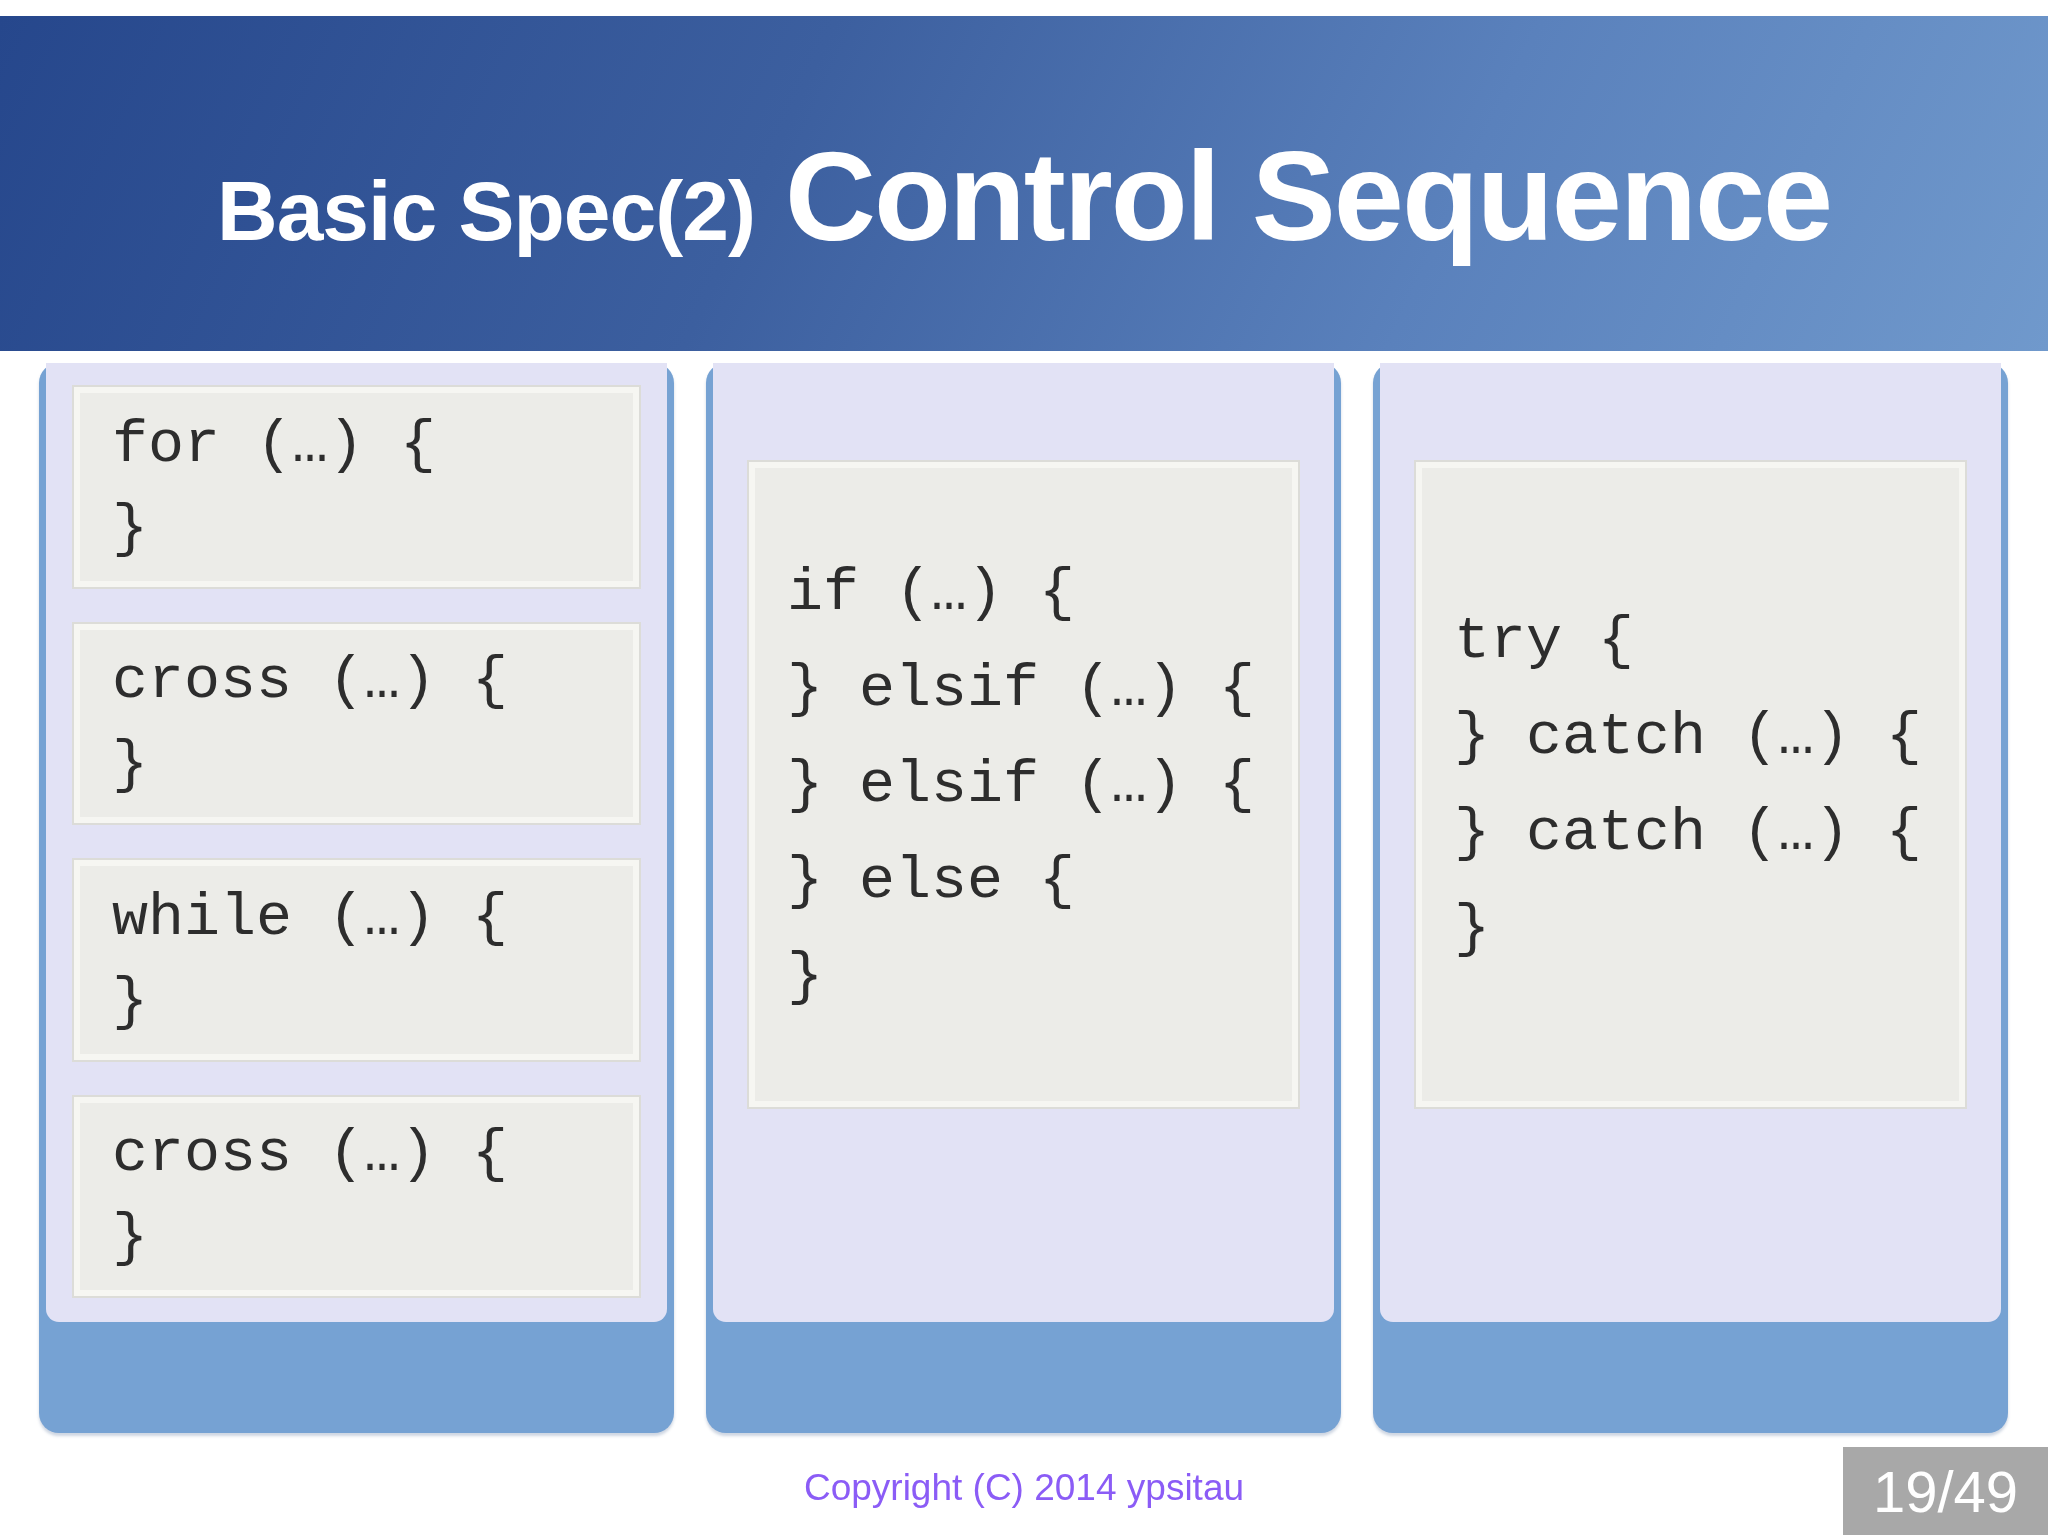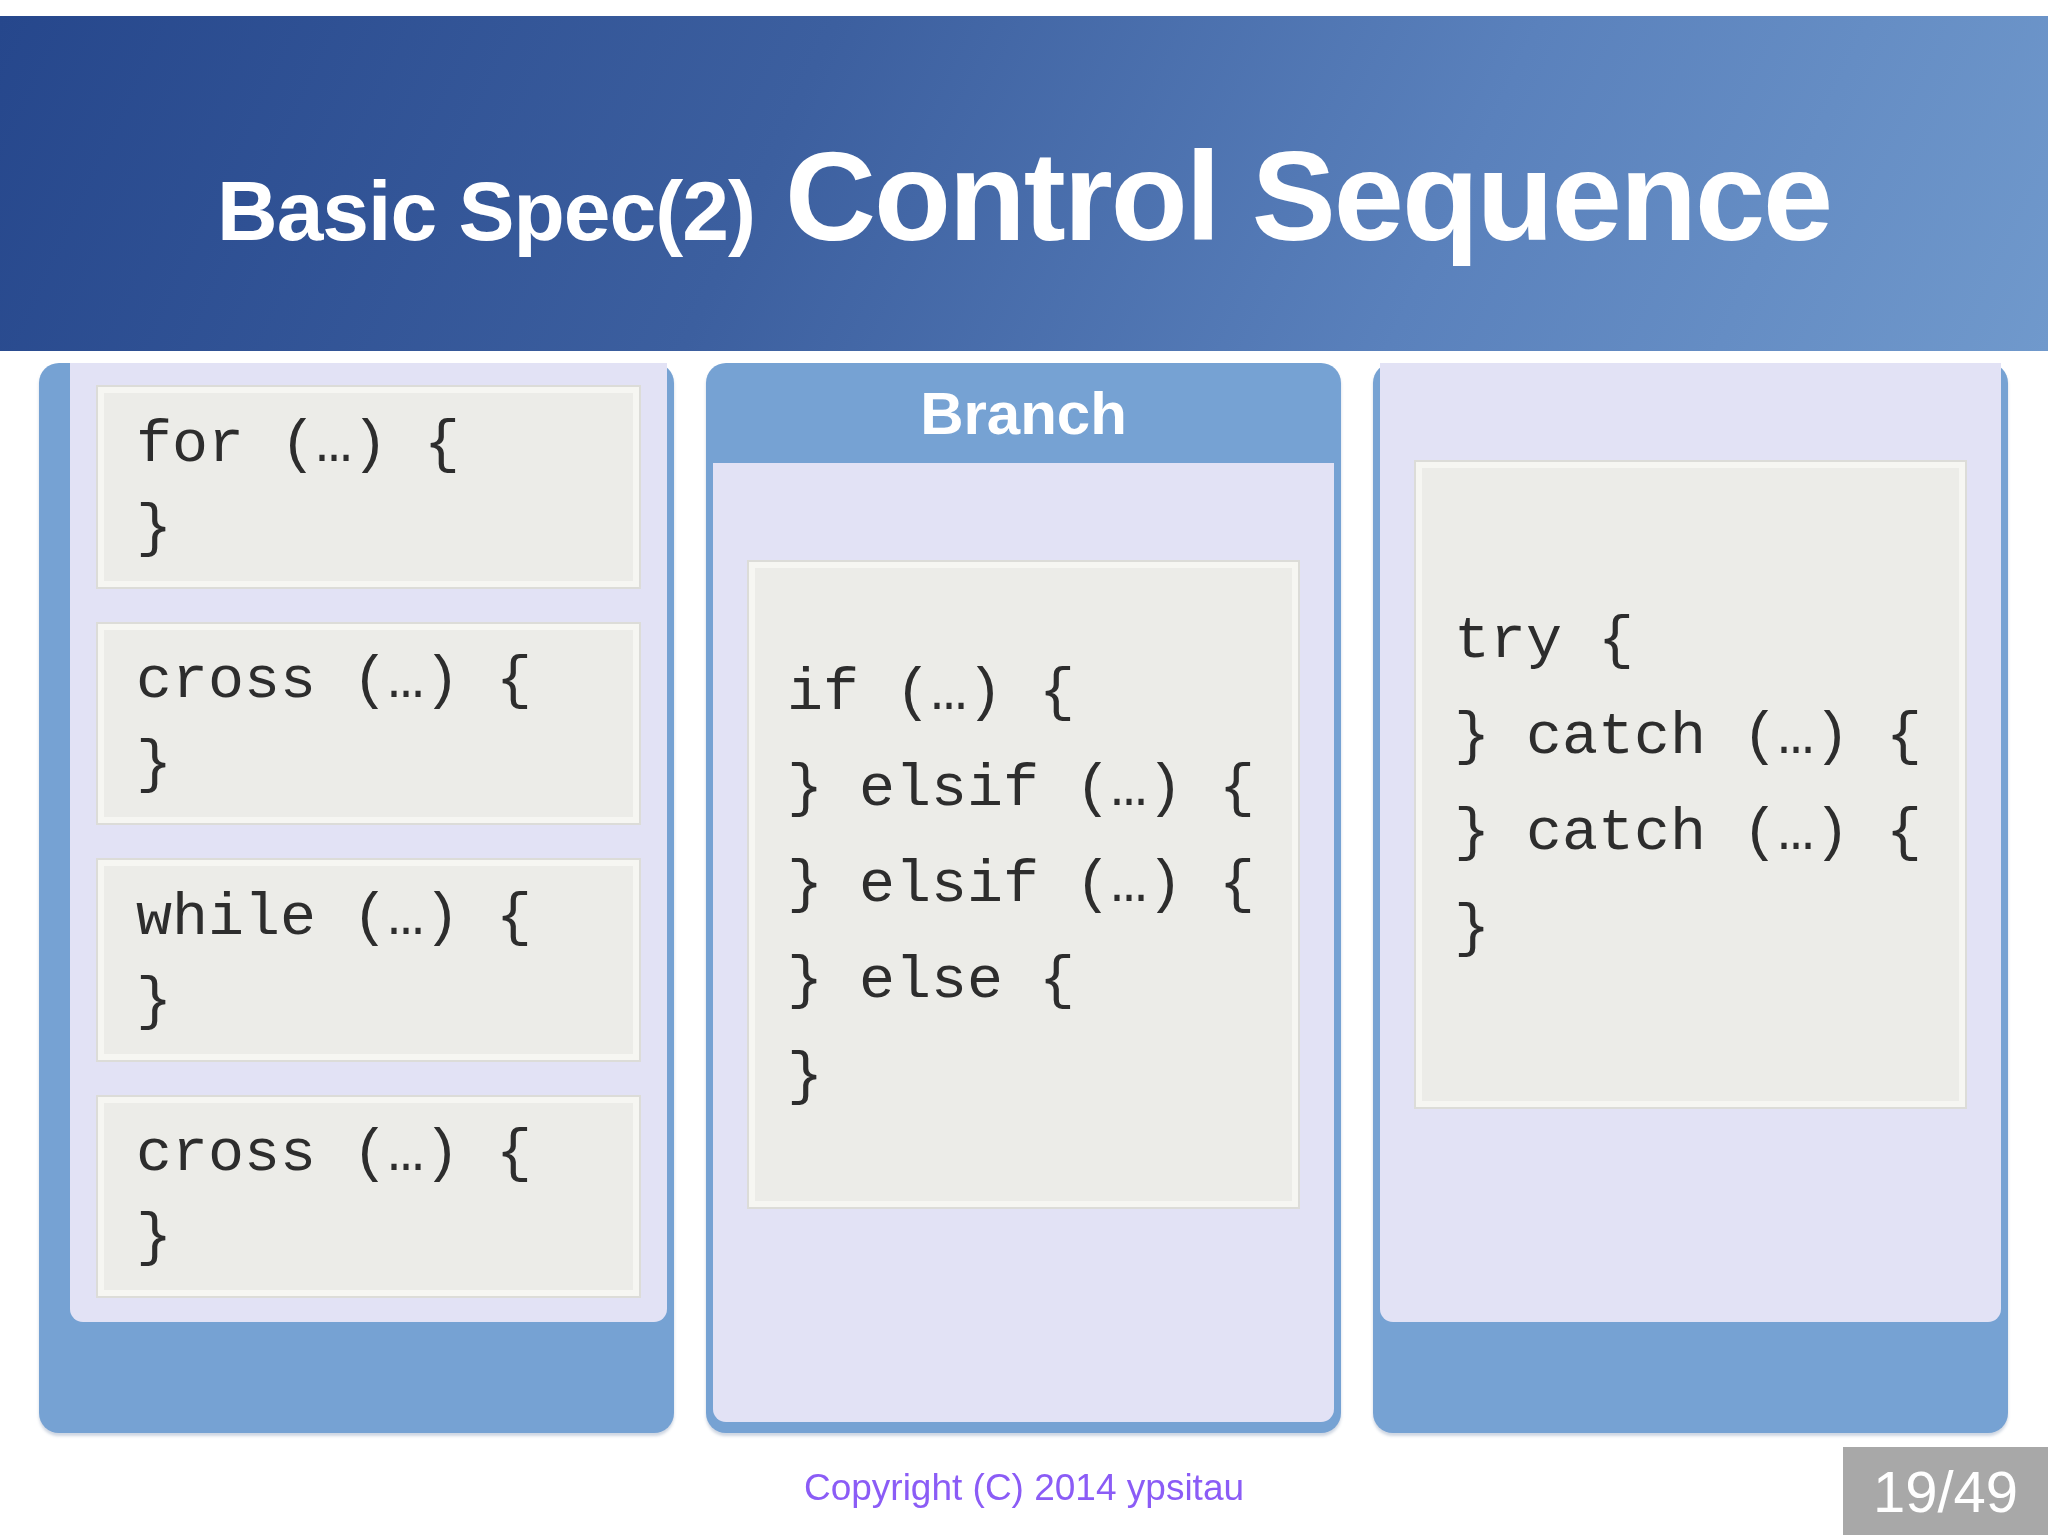--- a/index.html
+++ b/index.html
@@ -68,21 +68,20 @@
     height: calc(100% - 100px);
     border-radius: 0 0 13px 13px;
     box-sizing: border-box;
     overflow: hidden;
   }
   .panel-body.stack {
     padding: 24px 28px 26px 28px;
     display: flex;
     flex-direction: column;
     gap: 37px;
-    margin-left: 24px;
   }
   .panel-body.single {
     padding: 99px 36px 0 36px;
   }
 
   .code-box {
     background: #ecece8;
     border: 6px solid #f6f6f2;
     outline: 2px solid #dcdcd8;
     box-sizing: border-box;
@@ -154,21 +153,20 @@
         <div class="code-line">}</div>
       </div>
       <div class="code-box">
         <div class="code-line">cross (…) {</div>
         <div class="code-line">}</div>
       </div>
     </div>
   </div>
 
   <div class="panel panel-2">
-    <div class="panel-header">Branch</div>
     <div class="panel-body single">
       <div class="code-box">
         <div class="code-line">if (…) {</div>
         <div class="code-line">} elsif (…) {</div>
         <div class="code-line">} elsif (…) {</div>
         <div class="code-line">} else {</div>
         <div class="code-line">}</div>
       </div>
     </div>
   </div>

